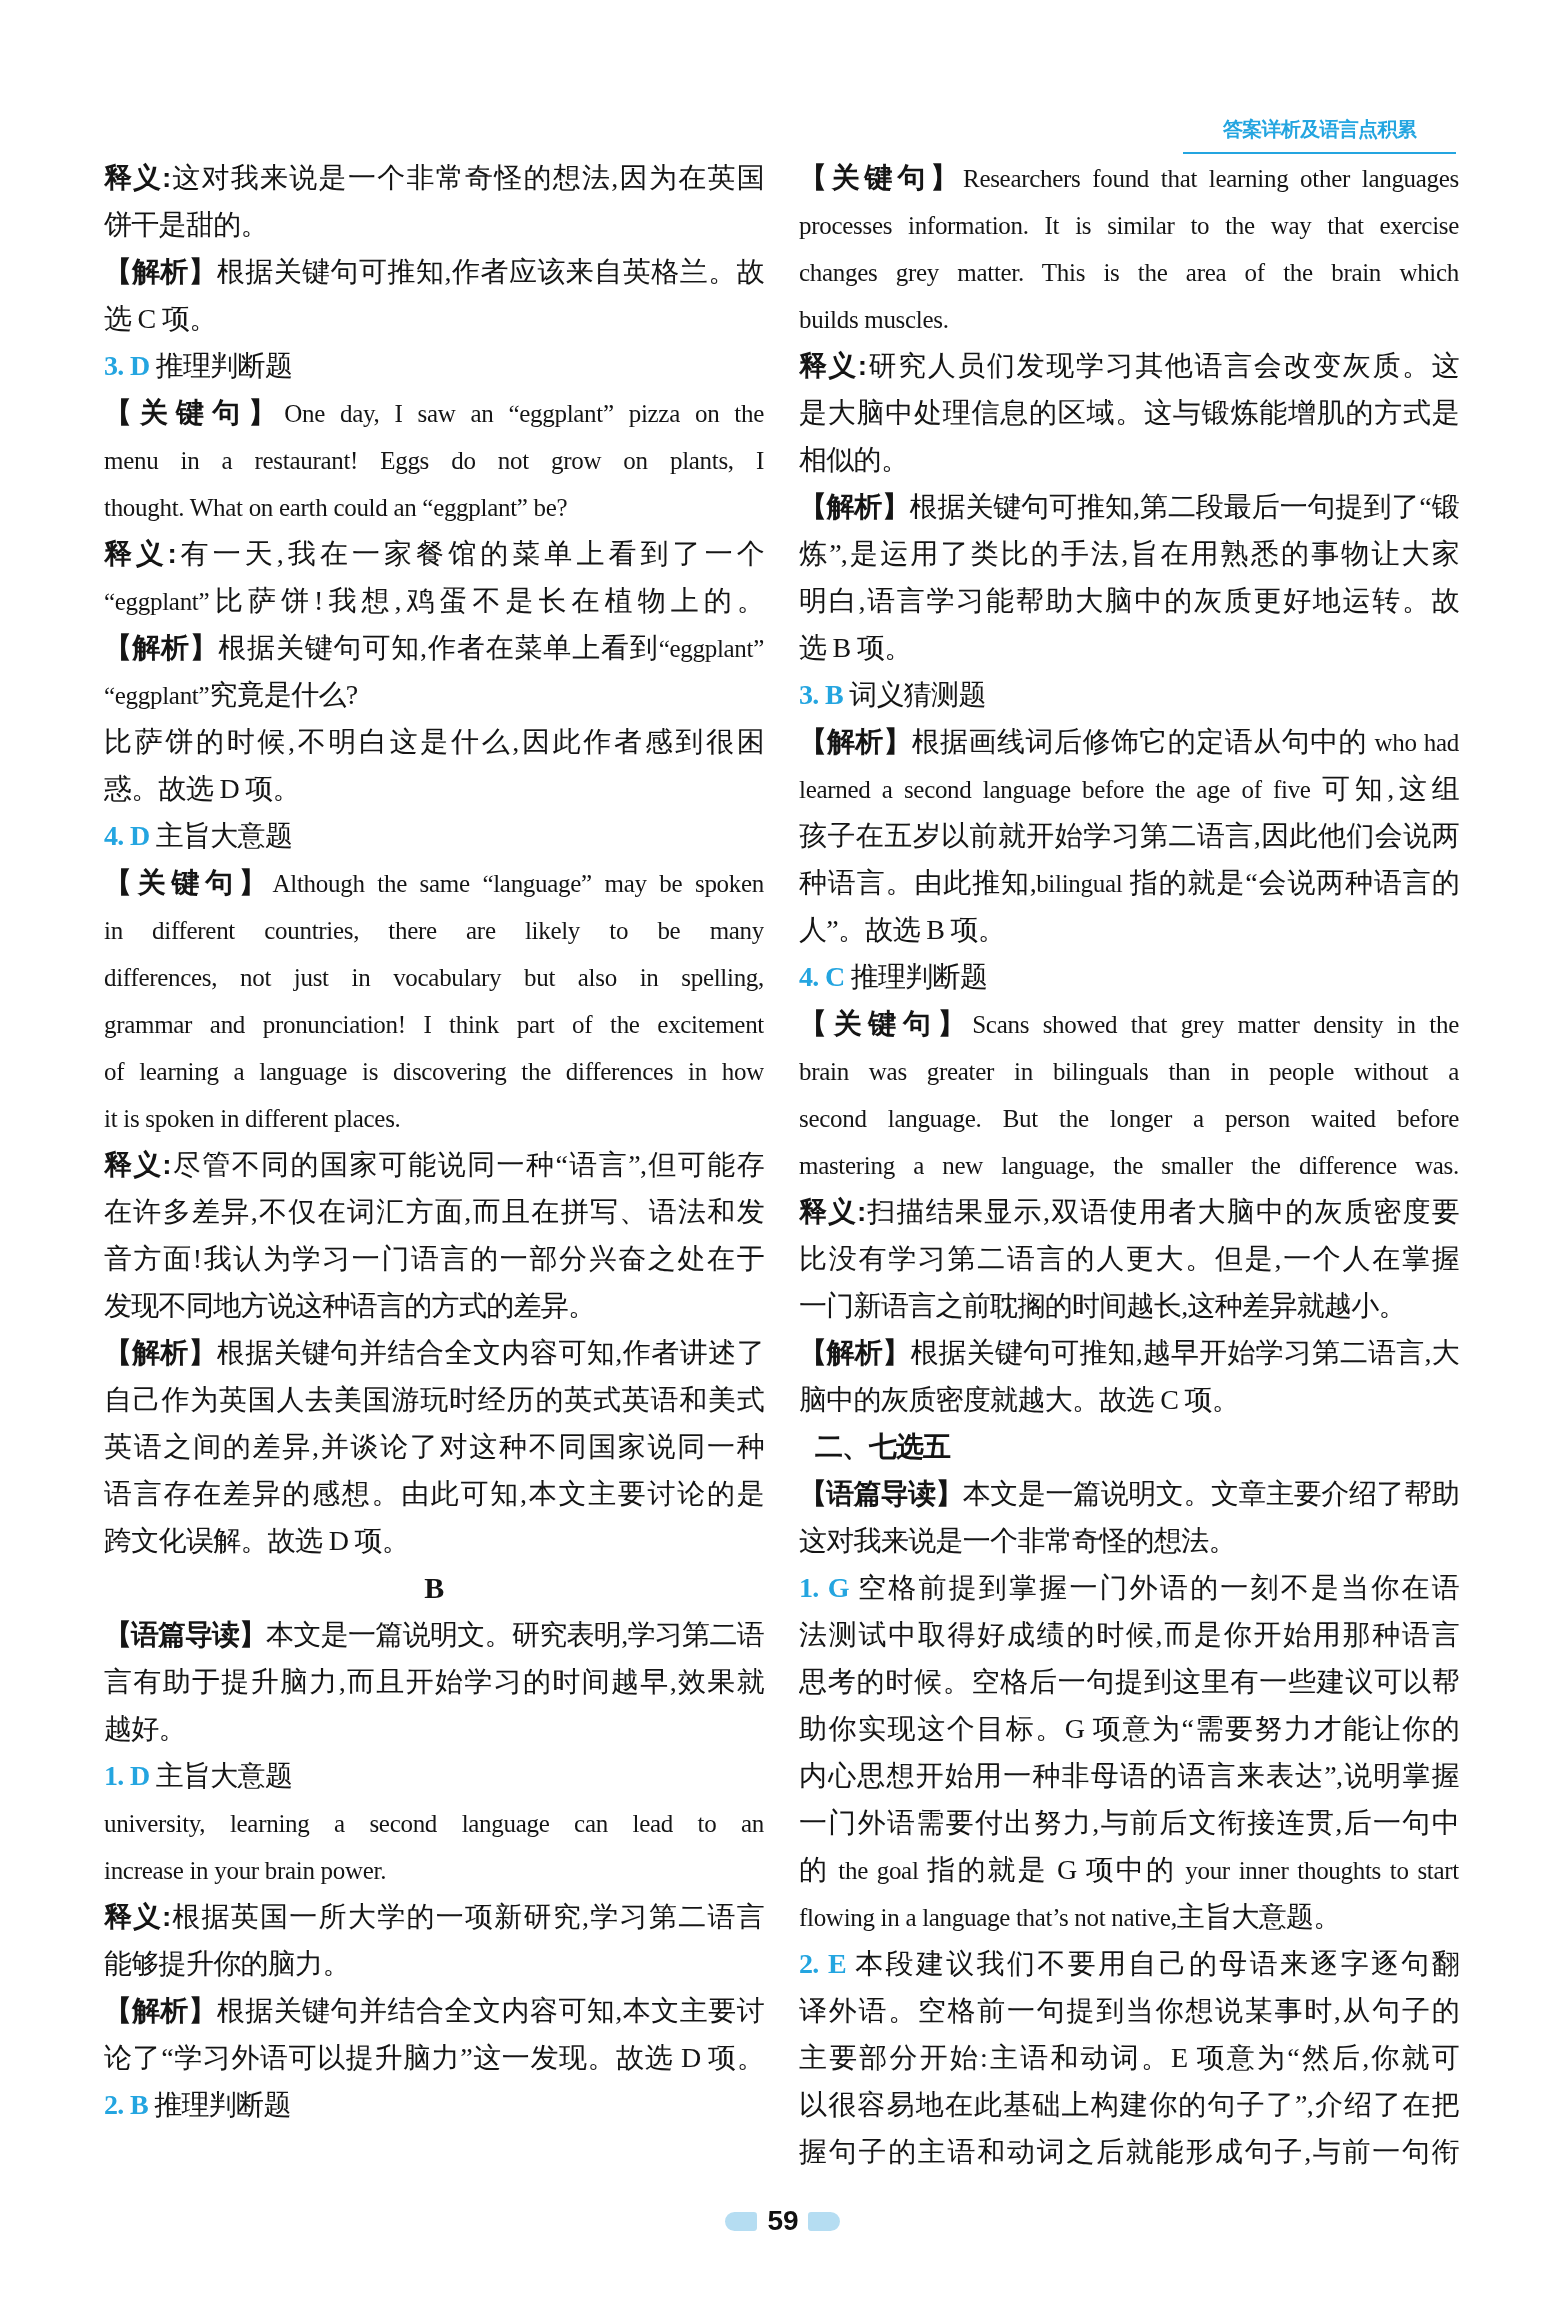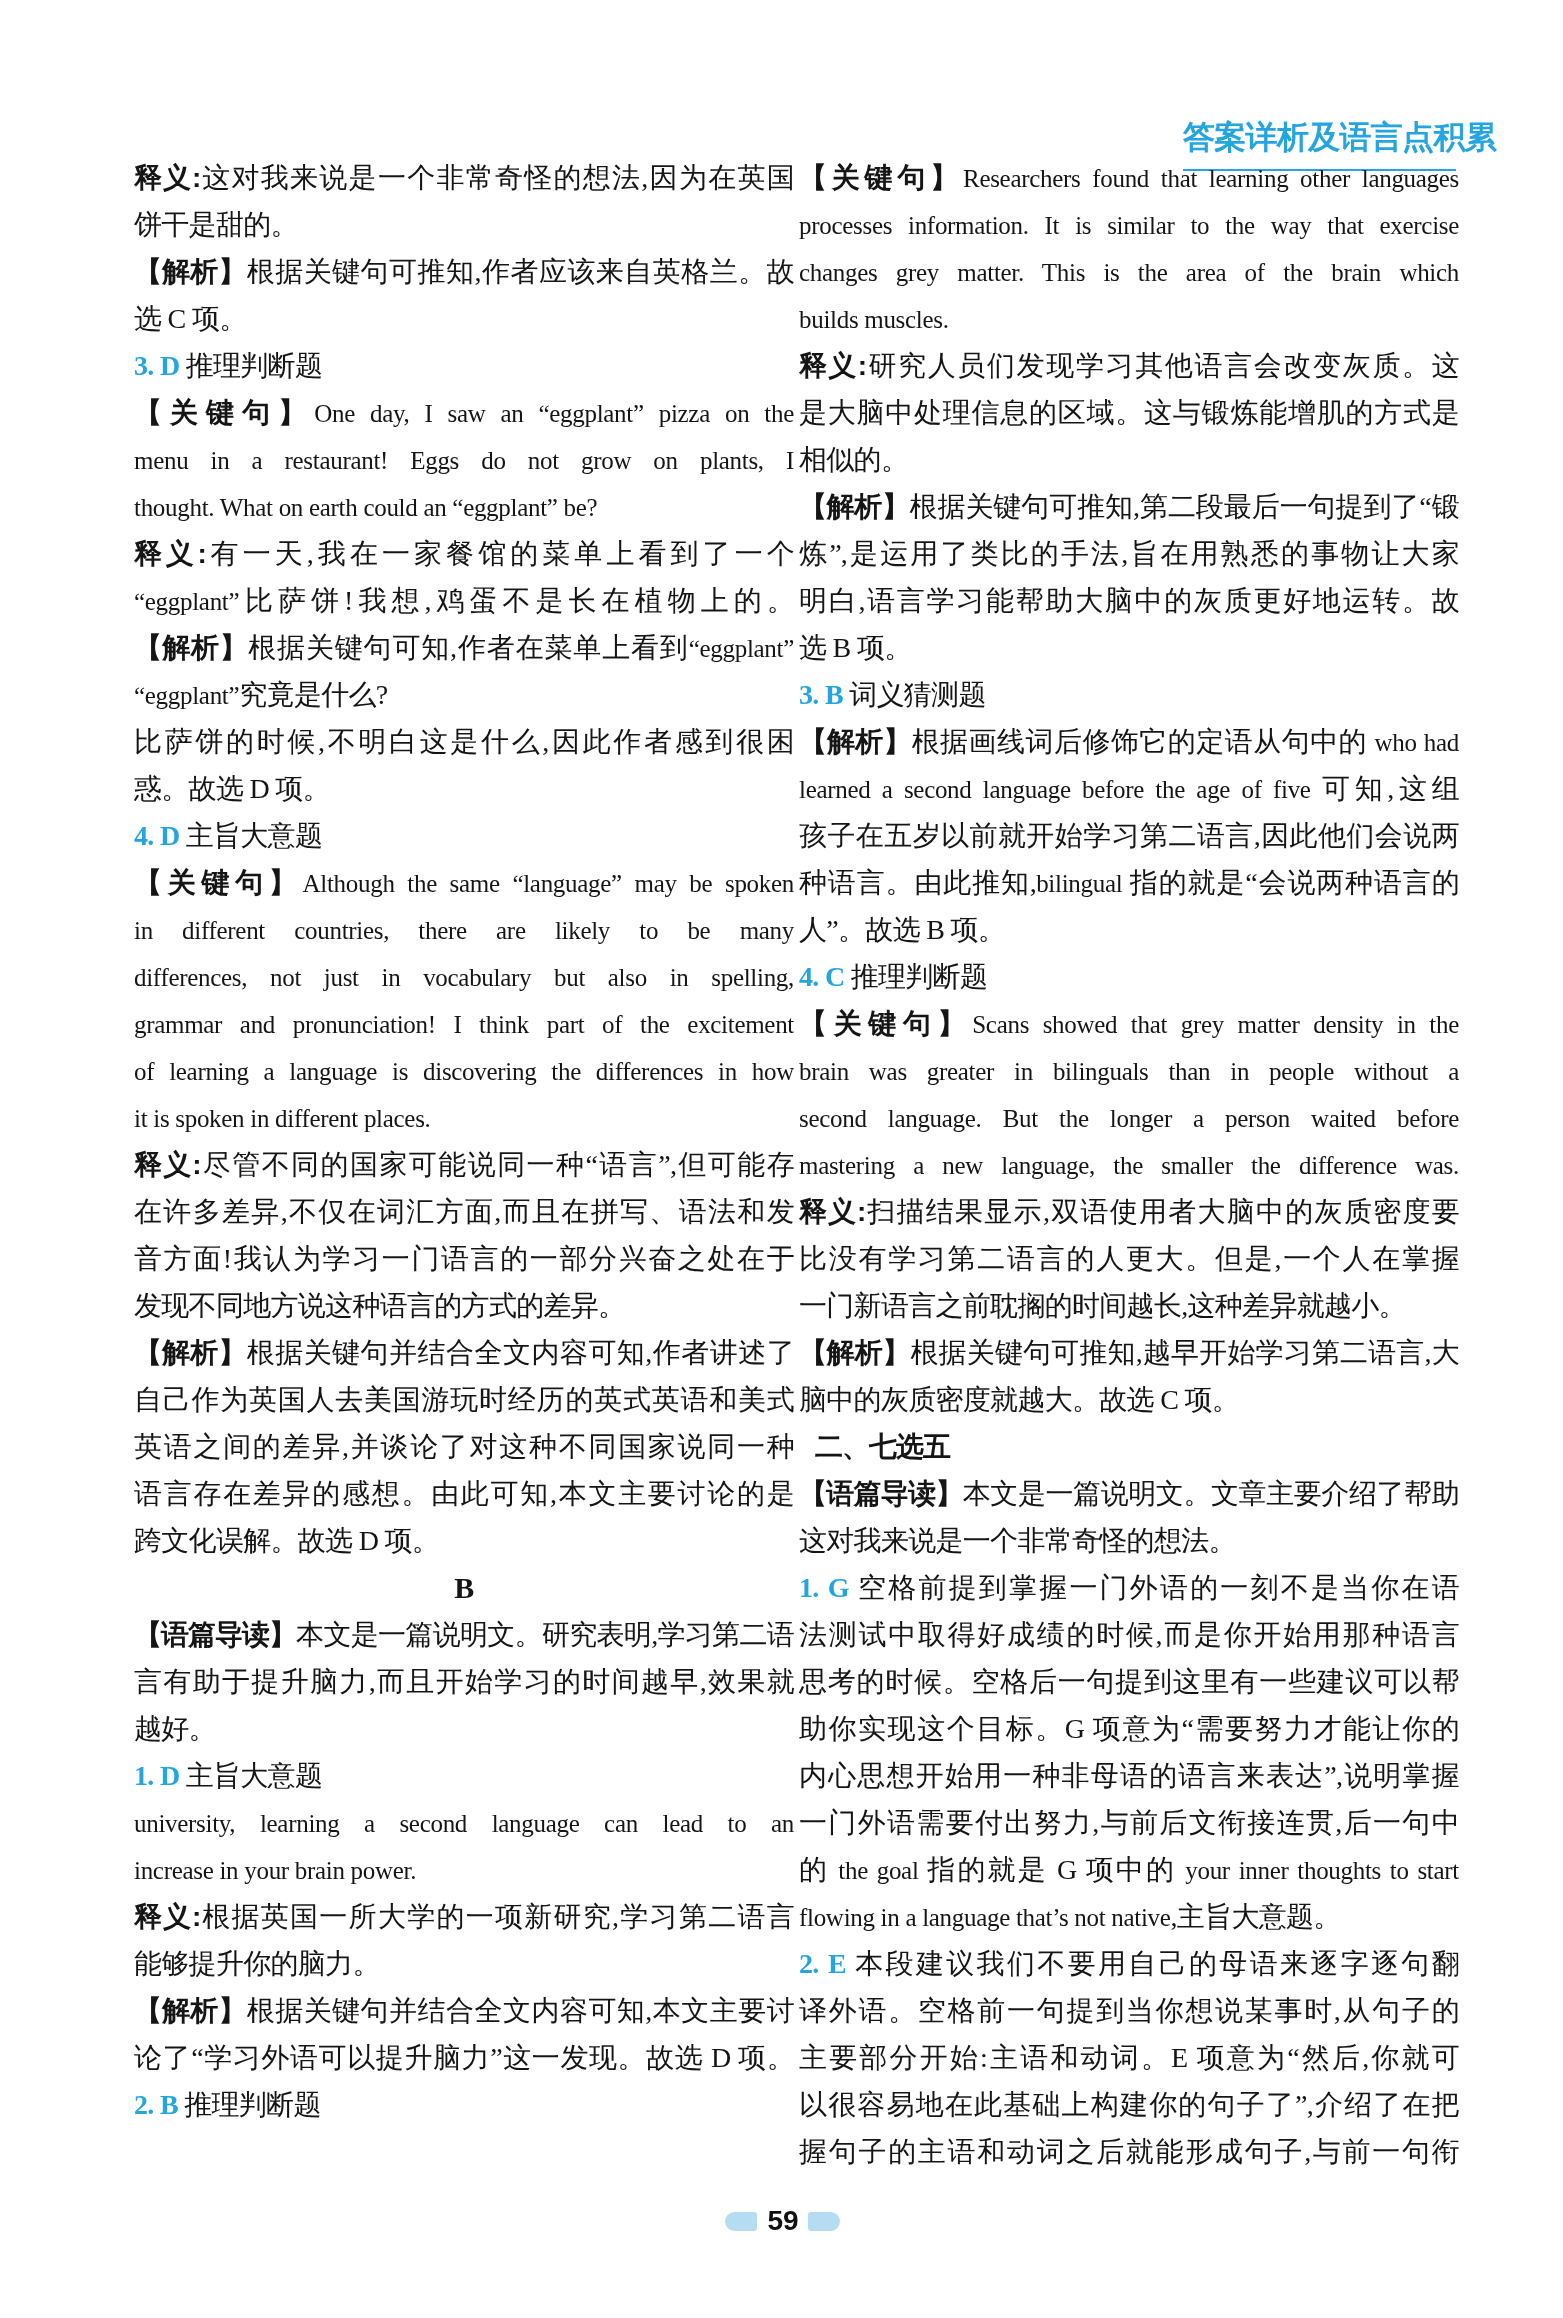--- a/index.html
+++ b/index.html
@@ -4,29 +4,29 @@
 <style>
   html,body { margin:0; padding:0; background:#e8e8e8; }
   .page {
     position:relative; width:1564px; height:2319px; background:#ffffff;
     font-family:"Liberation Serif","DejaVu Serif",serif; color:#151515;
     overflow:hidden; margin:0 auto;
   }
   
   .header-title {
     position:absolute; left:1183px; top:116px; width:273px;
-    text-align:center; font-size:32px; letter-spacing:-0.7px; font-weight:bold;
+    text-align:center; font-size:20px; letter-spacing:-0.7px; font-weight:bold;
     font-family:"Liberation Sans","DejaVu Sans",sans-serif;
     color:var(--accent); padding-bottom:9.2px;
     border-bottom:2.6px solid var(--accent);
     white-space:nowrap;
   }
   
   .col { position:absolute; top:154px; width:660px; }
-  #col-left  { left:134px;  }
+  #col-left  { left:104px;  }
   #col-right { left:799px; }
   .line {
     height:47px; line-height:47px; font-size:28px; letter-spacing:-0.7px;
     white-space:nowrap; overflow:hidden;
   }
   .line.fill   { text-align:justify; text-align-last:justify; white-space:normal; }
   .line.left   { text-align:left; }
   .line.center { text-align:center; font-weight:bold; font-size:30px; }
   .line.section{ text-align:left;margin-left:16px; }
   .seg-n     { }

